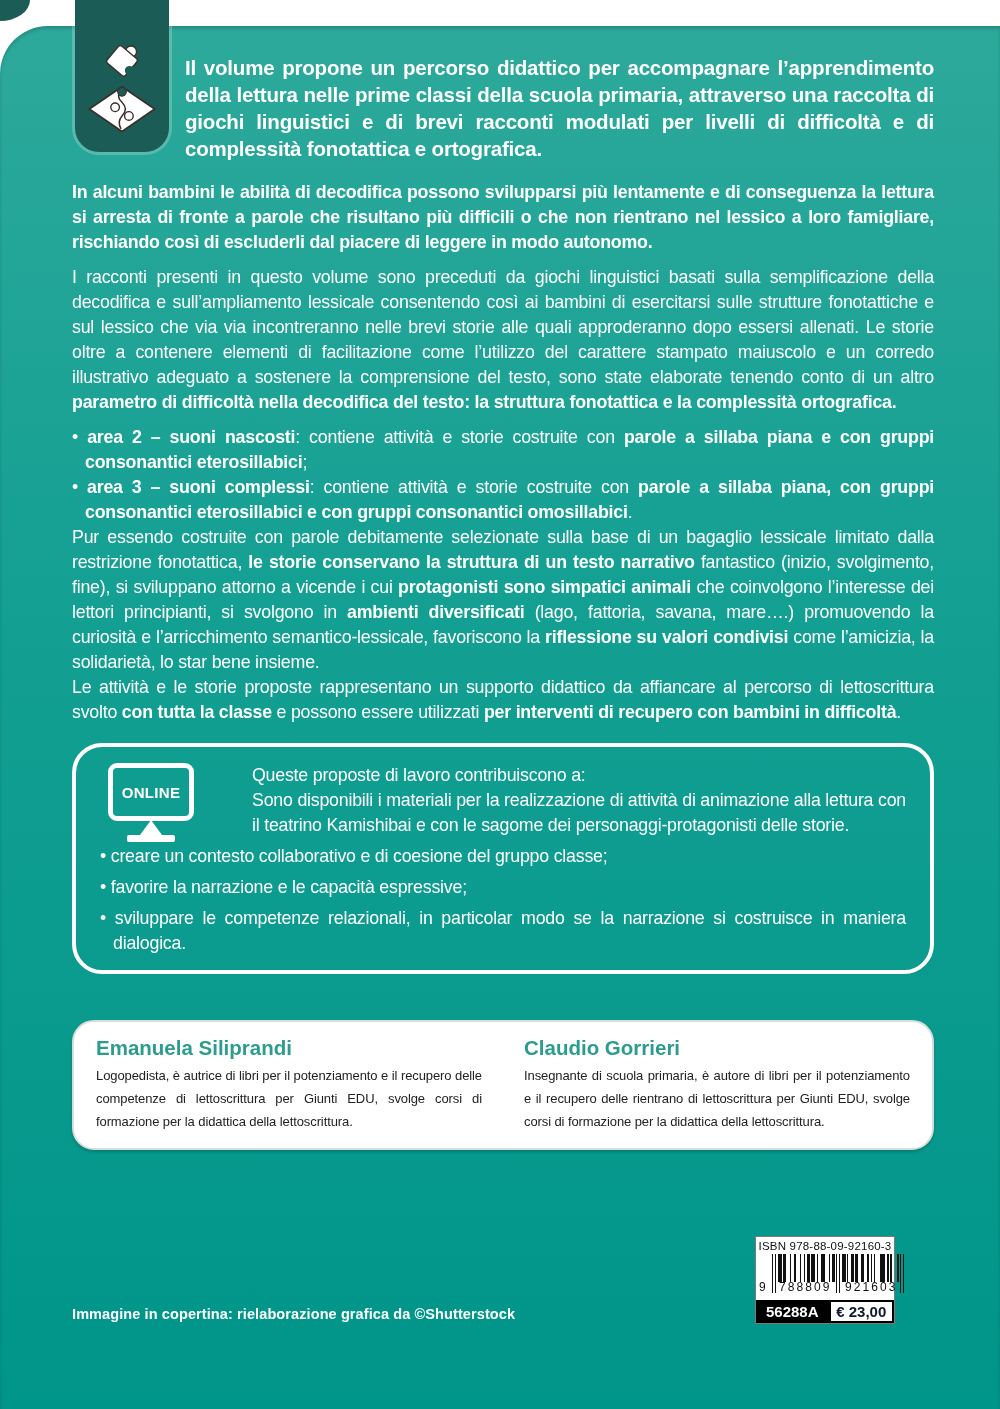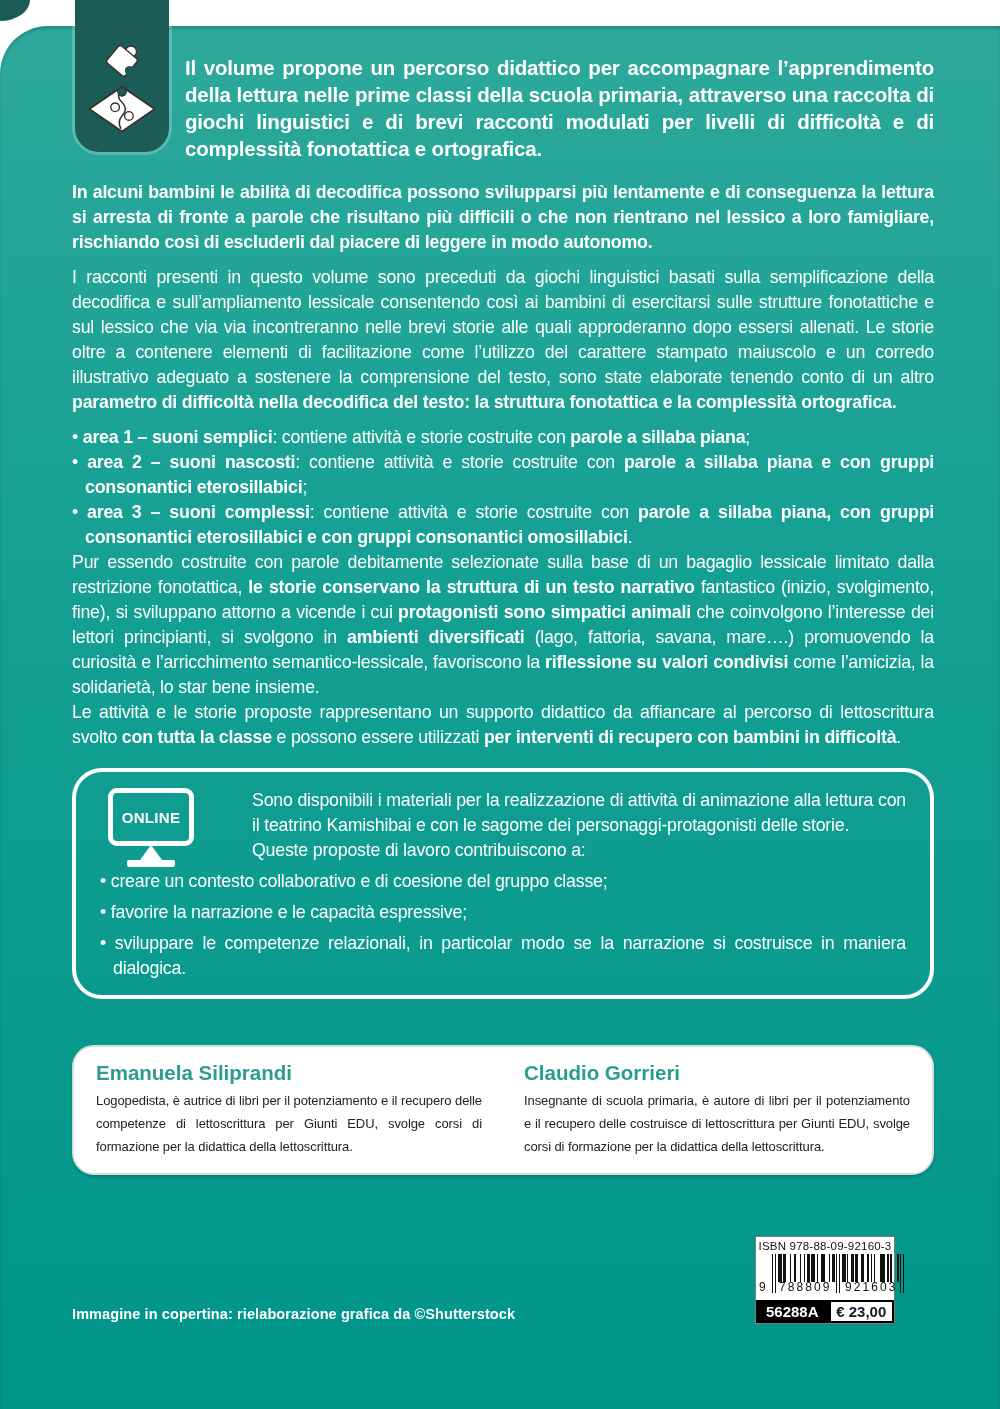--- a/index.html
+++ b/index.html
@@ -122,53 +122,52 @@
 
   <div class="content">
 
     <p class="intro"><b>Il volume propone un percorso didattico per accompagnare l’apprendimento della lettura nelle prime classi della scuola primaria, attraverso una raccolta di giochi linguistici e di brevi racconti modulati per livelli di difficoltà e di complessità fonotattica e ortografica.</b></p>
 
     <p class="p mt-a"><b>In alcuni bambini le abilità di decodifica possono svilupparsi più lentamente e di conseguenza la lettura si arresta di fronte a parole che risultano più difficili o che non rientrano nel lessico a loro famigliare, rischiando così di escluderli dal piacere di leggere in modo autonomo.</b></p>
 
     <p class="p mt-b"><span>I racconti presenti in questo volume sono preceduti da giochi linguistici basati sulla semplificazione della decodifica e sull’ampliamento lessicale consentendo così ai bambini di esercitarsi sulle strutture fonotattiche e sul lessico che via via incontreranno nelle brevi storie alle quali approderanno dopo essersi allenati. Le storie oltre a contenere elementi di facilitazione come l’utilizzo del carattere stampato maiuscolo e un corredo illustrativo adeguato a sostenere la comprensione del testo, sono state elaborate tenendo conto di un altro </span><b>parametro di difficoltà nella decodifica del testo: la struttura fonotattica e la complessità ortografica.</b></p>
 
     <div class="mt-c">
-      <p class="p li"><span>• </span><b>area 1 – suoni semplici</b><span>: contiene attività e storie costruite con </span><b>parole a sillaba piana</b><span>;</span></p>
       <p class="p li"><span>• </span><b>area 2 – suoni nascosti</b><span>: contiene attività e storie costruite con </span><b>parole a sillaba piana e con gruppi consonantici eterosillabici</b><span>;</span></p>
       <p class="p li"><span>• </span><b>area 3 – suoni complessi</b><span>: contiene attività e storie costruite con </span><b>parole a sillaba piana, con gruppi consonantici eterosillabici e con gruppi consonantici omosillabici</b><span>.</span></p>
     </div>
 
     <p class="p mt-d"><span>Pur essendo costruite con parole debitamente selezionate sulla base di un bagaglio lessicale limitato dalla restrizione fonotattica, </span><b>le storie conservano la struttura di un testo narrativo</b><span> fantastico (inizio, svolgimento, fine), si sviluppano attorno a vicende i cui </span><b>protagonisti sono simpatici animali</b><span> che coinvolgono l’interesse dei lettori principianti, si svolgono in </span><b>ambienti diversificati</b><span> (lago, fattoria, savana, mare….) promuovendo la curiosità e l’arricchimento semantico-lessicale, favoriscono la </span><b>riflessione su valori condivisi</b><span> come l’amicizia, la solidarietà, lo star bene insieme.</span></p>
     <p class="p mt-0"><span>Le attività e le storie proposte rappresentano un supporto didattico da affiancare al percorso di lettoscrittura svolto </span><b>con tutta la classe</b><span> e possono essere utilizzati </span><b>per interventi di recupero con bambini in difficoltà</b><span>.</span></p>
 
     <div class="online-box">
       <div class="monitor">
         <div class="screen">
           <span>ONLINE</span>
         </div>
         <div class="stand"></div>
         <div class="base"></div>
       </div>
+      <p class="p online-indent">Queste proposte di lavoro contribuiscono a:</p>
       <p class="p online-indent">Sono disponibili i materiali per la realizzazione di attività di animazione alla lettura con il teatrino Kamishibai e con le sagome dei personaggi-protagonisti delle storie.</p>
-      <p class="p online-indent">Queste proposte di lavoro contribuiscono a:</p>
       <div class="online-bullets">
         <p class="p li"><span>•</span> <span>creare un contesto collaborativo e di coesione del gruppo classe;</span></p>
         <p class="p li"><span>•</span> <span>favorire la narrazione e le capacità espressive;</span></p>
         <p class="p li"><span>•</span> <span>sviluppare le competenze relazionali, in particolar modo se la narrazione si costruisce in maniera dialogica.</span></p>
       </div>
     </div>
 
     <div class="authors-box">
       <div class="author">
         <div class="author-name">Emanuela Siliprandi</div>
         <div class="author-bio">Logopedista, è autrice di libri per il potenziamento e il recupero delle competenze di lettoscrittura per Giunti EDU, svolge corsi di formazione per la didattica della lettoscrittura.</div>
       </div>
       <div class="author">
         <div class="author-name">Claudio Gorrieri</div>
-        <div class="author-bio">Insegnante di scuola primaria, è autore di libri per il potenziamento e il recupero delle costruisce di lettoscrittura per Giunti EDU, svolge corsi di formazione per la didattica della lettoscrittura.</div>
+        <div class="author-bio">Insegnante di scuola primaria, è autore di libri per il potenziamento e il recupero delle rientrano di lettoscrittura per Giunti EDU, svolge corsi di formazione per la didattica della lettoscrittura.</div>
       </div>
     </div>
 
   </div>
 
   <div class="barcode-box">
     <div class="isbn-label">ISBN 978-88-09-92160-3</div>
     <div class="bars">
       <span class="bc-digit bc-d0">9</span>
       <span class="bc-digit bc-d1">788809</span>

